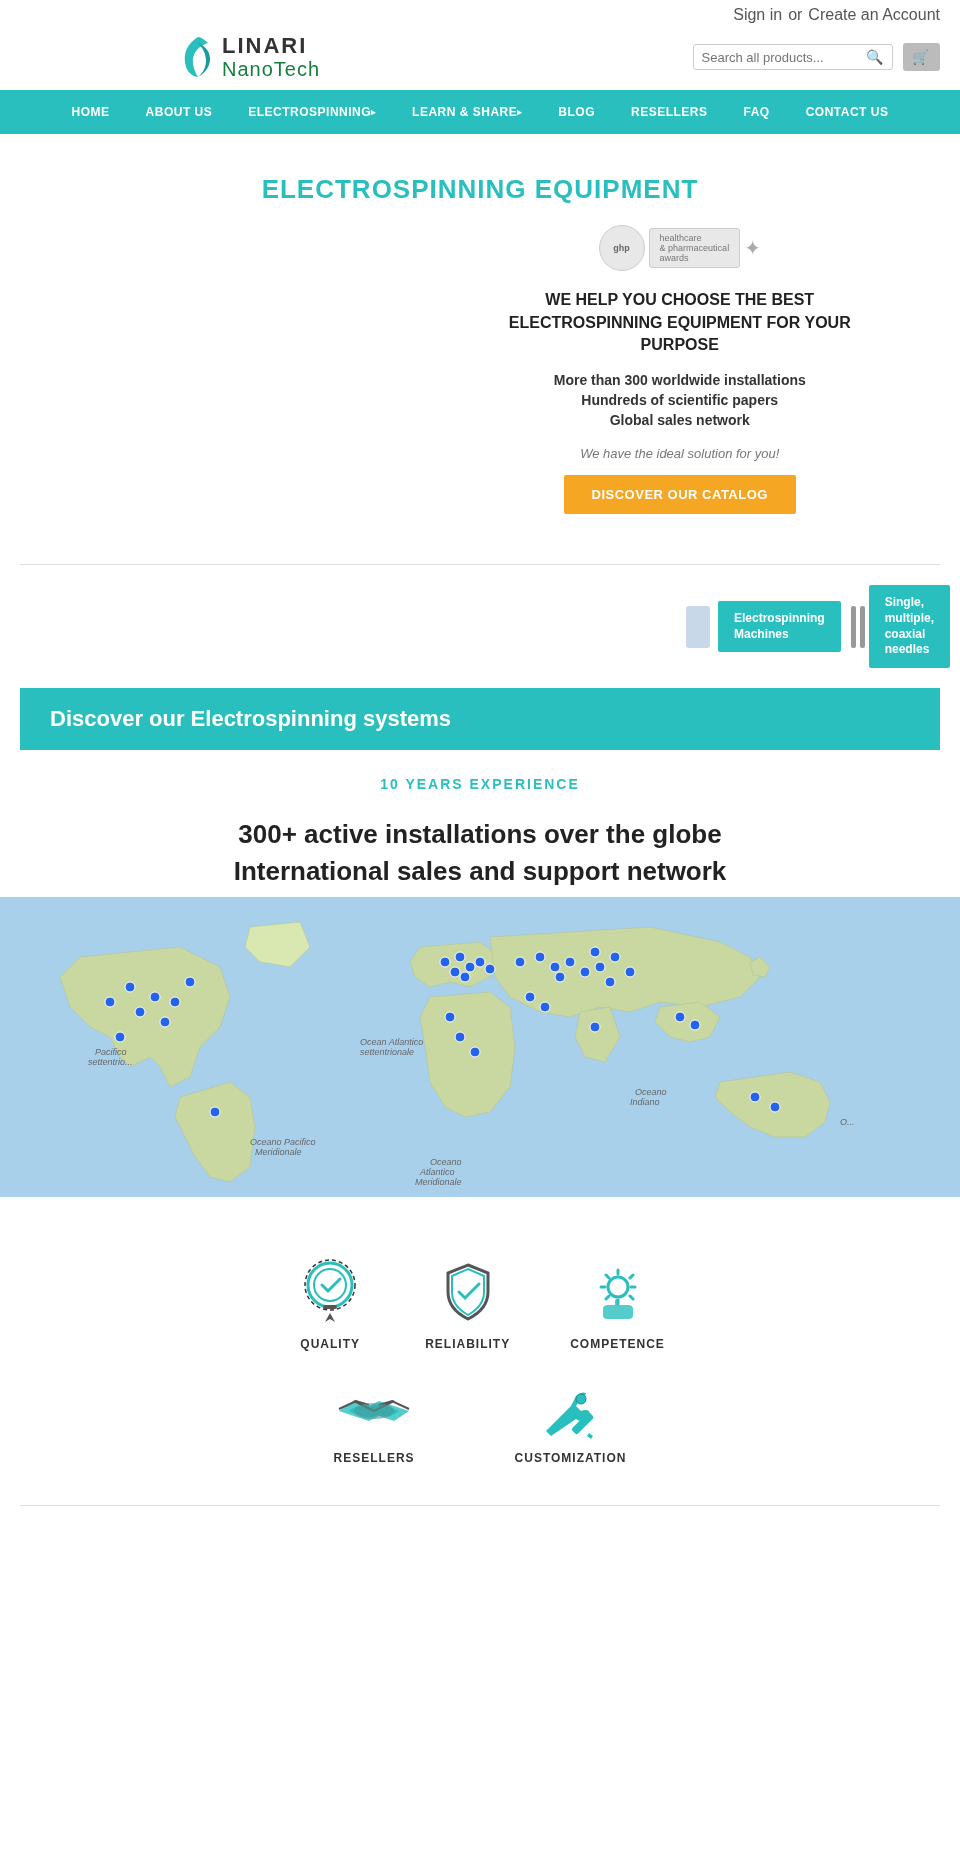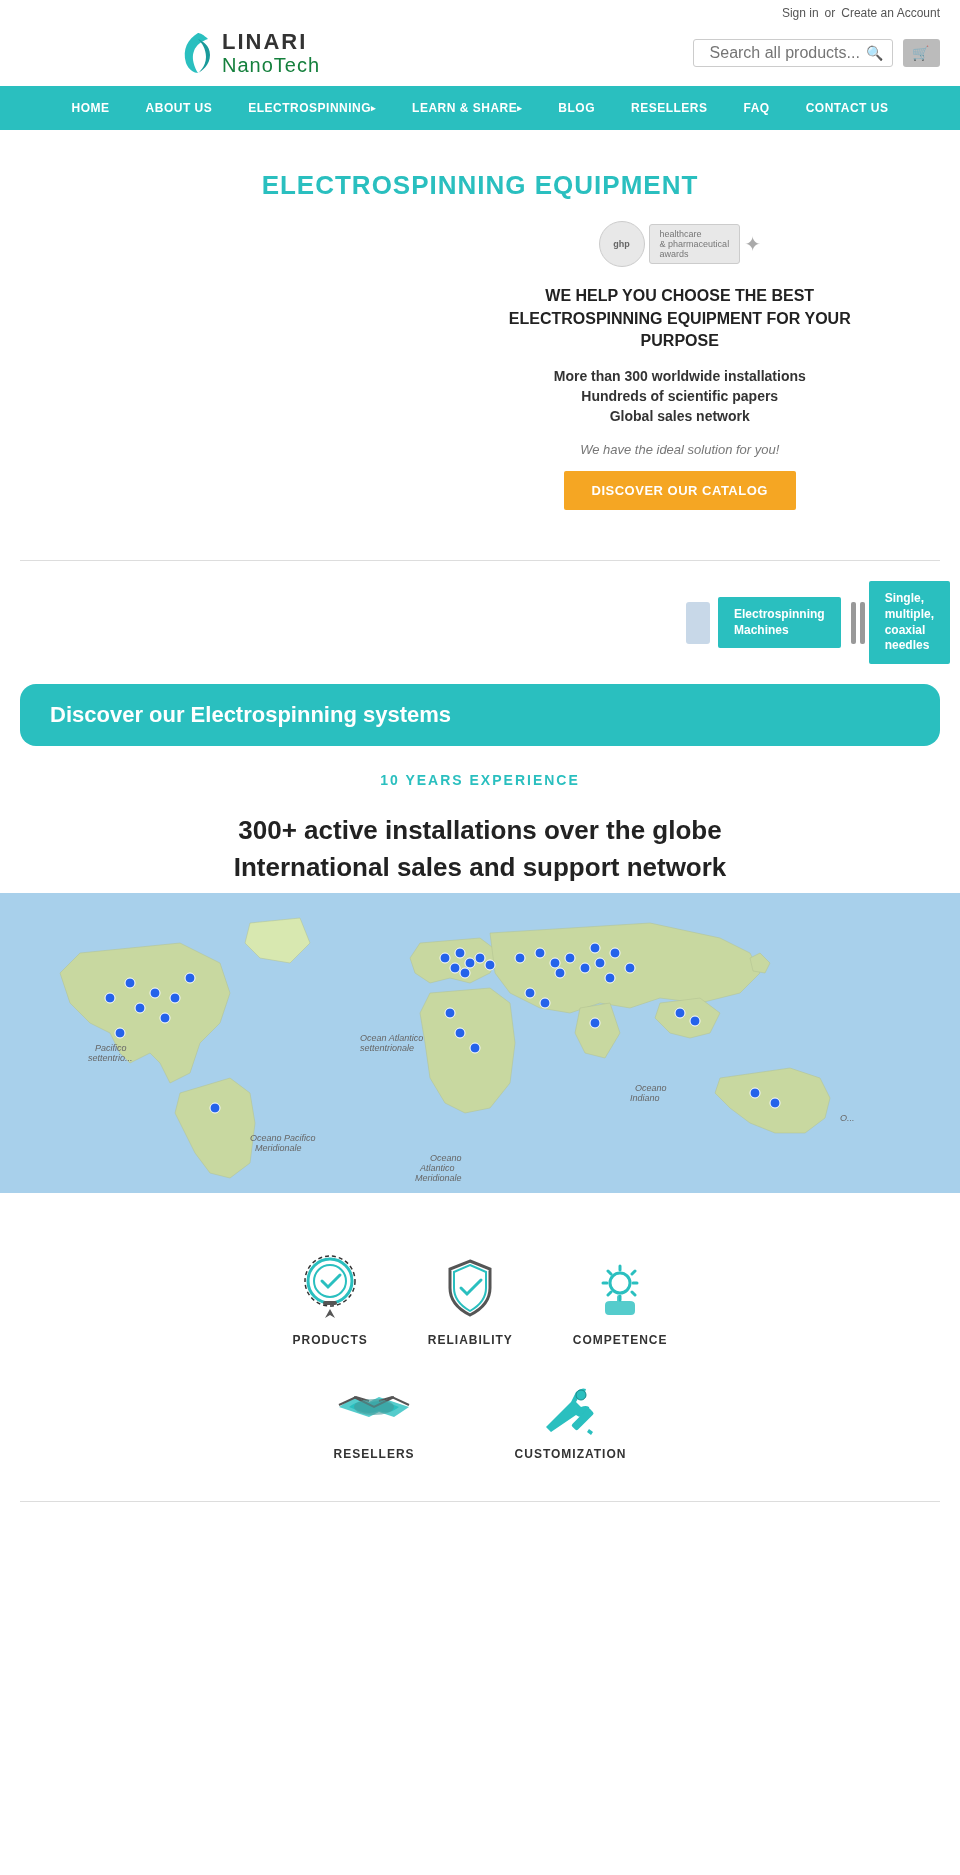--- a/index.html
+++ b/index.html
@@ -11,24 +11,23 @@
       border-radius: 3px;
       padding: 4px 8px;
       width: 200px;
       font-size: 12px;
       color: #aaa;
       margin-left: 10px;
     }
     .search-bar input {
       border: none;
       outline: none;
-      font-size: 16px;
+      font-size: 13px;
       color: #aaa;
       width: 100%;
-      margin-left: 8px;
     }
     .cart-icon-box {
       background: #ccc;
       color: #fff;
       padding: 4px 8px;
       border-radius: 3px;
       font-size: 12px;
       margin-left: 4px;
     }
 
@@ -245,21 +244,21 @@
 
     
     .discover-banner {
       background: #2abfbf;
       color: #fff;
       font-size: 22px;
       font-weight: bold;
       padding: 18px 30px;
       text-align: center;
       margin: 0 20px 10px;
-      border-radius: 16px;
+      border-radius: 0;
       display: flex;
       align-items: center;
       justify-content: flex-start;
     }
 
     
     .years-section {
       text-align: center;
       padding: 16px 0 10px;
     }
@@ -362,21 +361,21 @@
       margin: 10px 20px;
     }
 
     
     .header-top-right {
       display: flex;
       align-items: center;
       justify-content: flex-end;
       padding: 6px 20px 0;
       gap: 6px;
-      font-size: 12px;
+      font-size: 16px;
     }
   </style>
 </head>
 <body>
 
 <div class="header-top-right">
   <span style="cursor:pointer; color:#555;">Sign in</span>
   <span style="color:#555;">or</span>
   <span style="cursor:pointer; color:#555;">Create an Account</span>
 </div>
@@ -570,21 +569,21 @@
       <svg class="quality-icon" viewBox="0 0 70 70" xmlns="http://www.w3.org/2000/svg">
 
         <circle cx="35" cy="28" r="22" fill="none" stroke="#2abfbf" stroke-width="3"></circle>
         <circle cx="35" cy="28" r="16" fill="none" stroke="#2abfbf" stroke-width="2"></circle>
         <path d="M27 28 L33 34 L45 22" stroke="#2abfbf" stroke-width="3" fill="none" stroke-linecap="round"></path>
         <rect x="28" y="48" width="14" height="4" rx="2" fill="#555"></rect>
         <polygon points="35,56 30,65 35,62 40,65" fill="#555"></polygon>
 
         <circle cx="35" cy="28" r="25" fill="none" stroke="#333" stroke-width="1.5" stroke-dasharray="4 3"></circle>
       </svg>
-      <span class="quality-label">PRODUCTS</span>
+      <span class="quality-label">QUALITY</span>
     </div>
 
     <div class="quality-item">
       <svg class="quality-icon" viewBox="0 0 70 70" xmlns="http://www.w3.org/2000/svg">
 
         <path d="M35 8 L55 16 L55 35 Q55 52 35 62 Q15 52 15 35 L15 16 Z" fill="none" stroke="#555" stroke-width="3"></path>
         <path d="M35 12 L51 19 L51 35 Q51 49 35 58 Q19 49 19 35 L19 19 Z" fill="none" stroke="#2abfbf" stroke-width="2"></path>
         <path d="M26 35 L32 41 L46 27" stroke="#2abfbf" stroke-width="3" fill="none" stroke-linecap="round"></path>
       </svg>
       <span class="quality-label">RELIABILITY</span>

